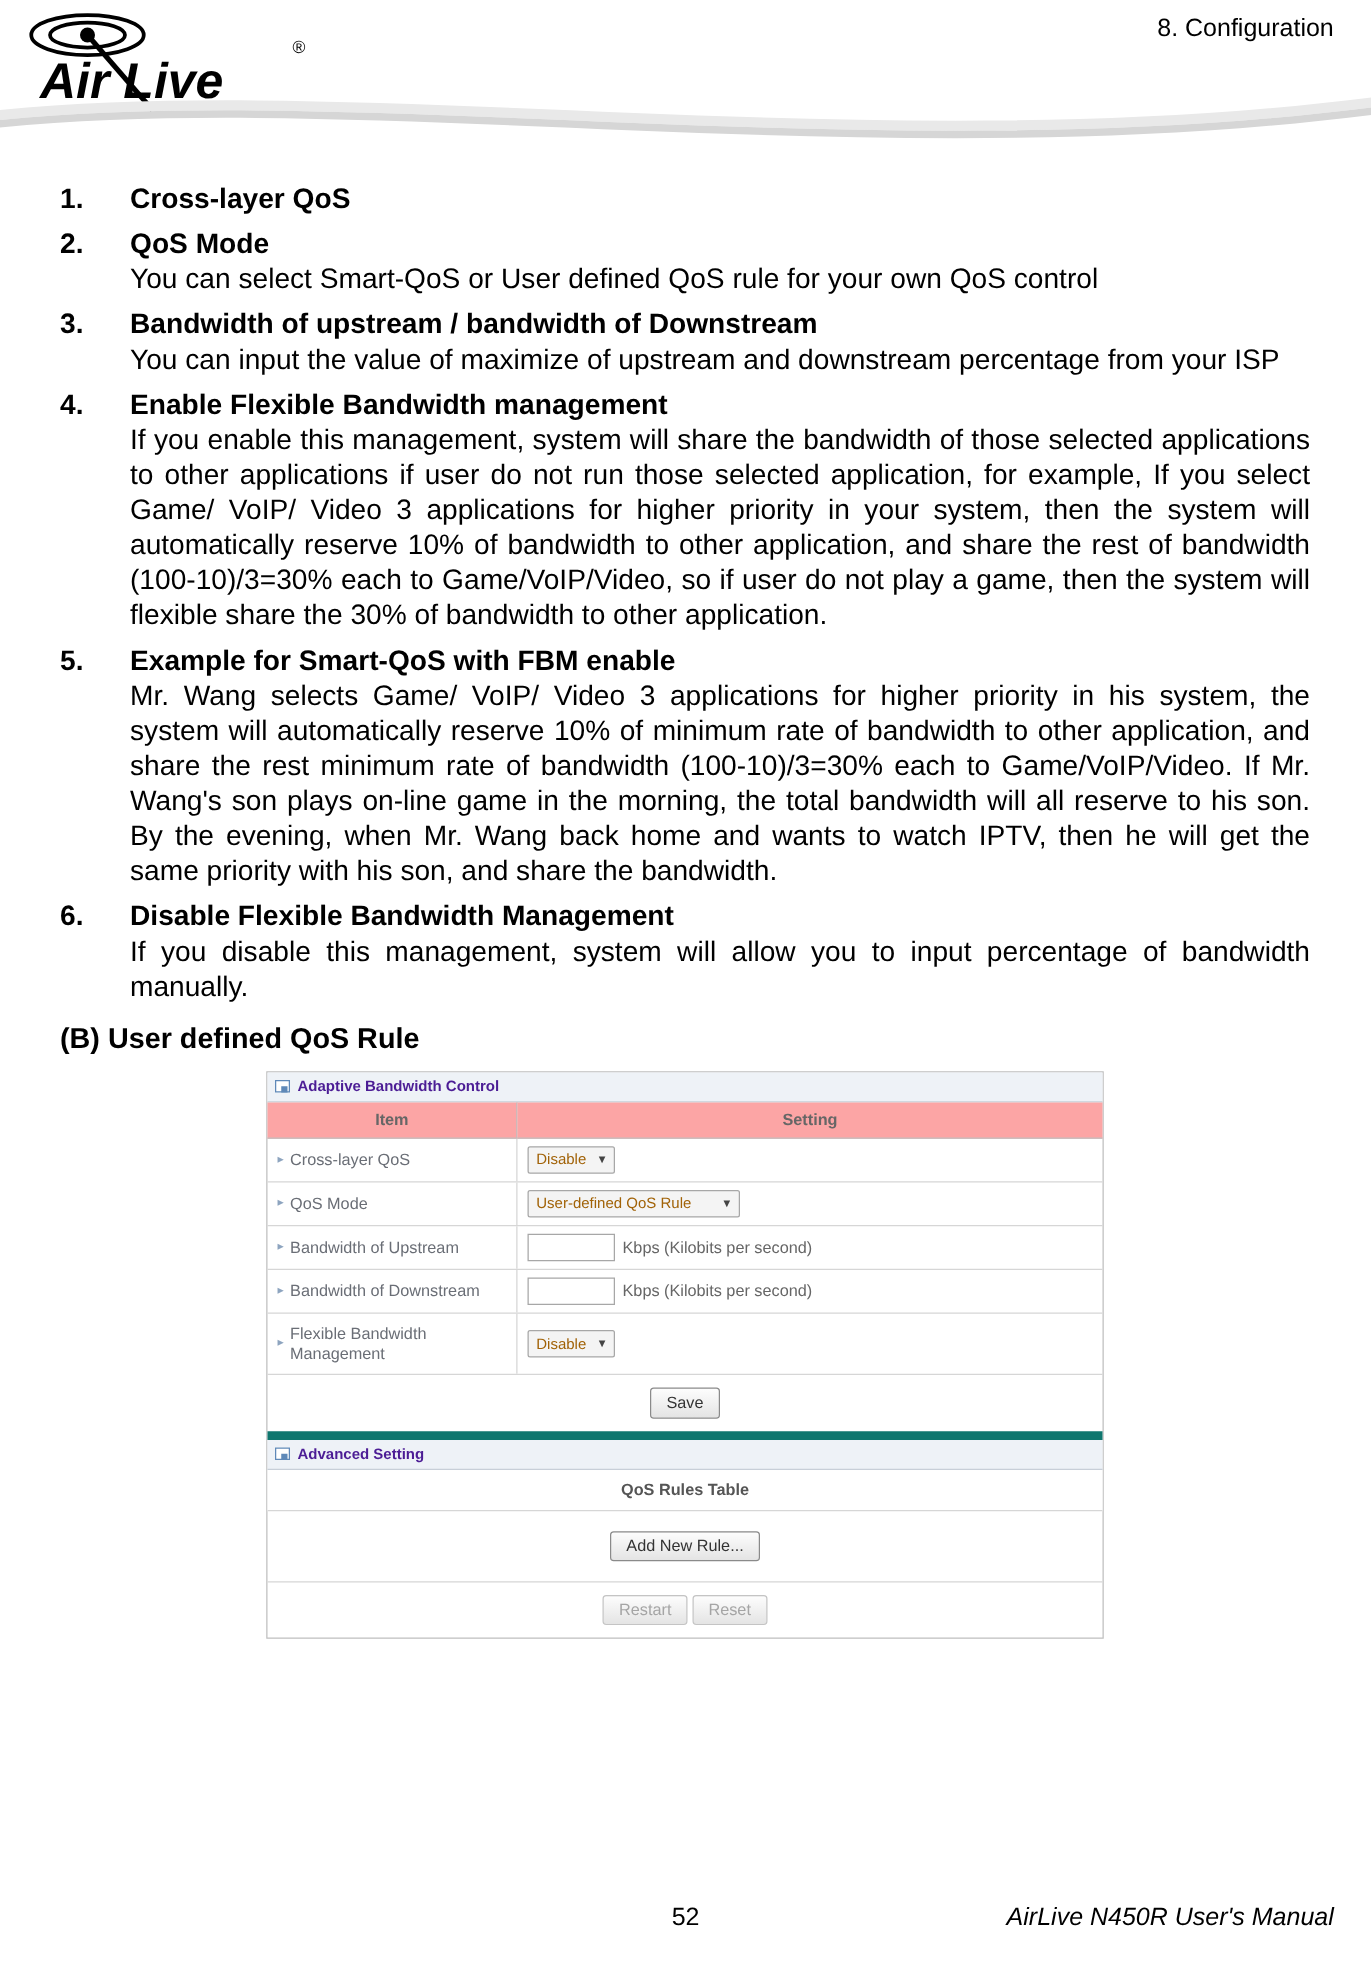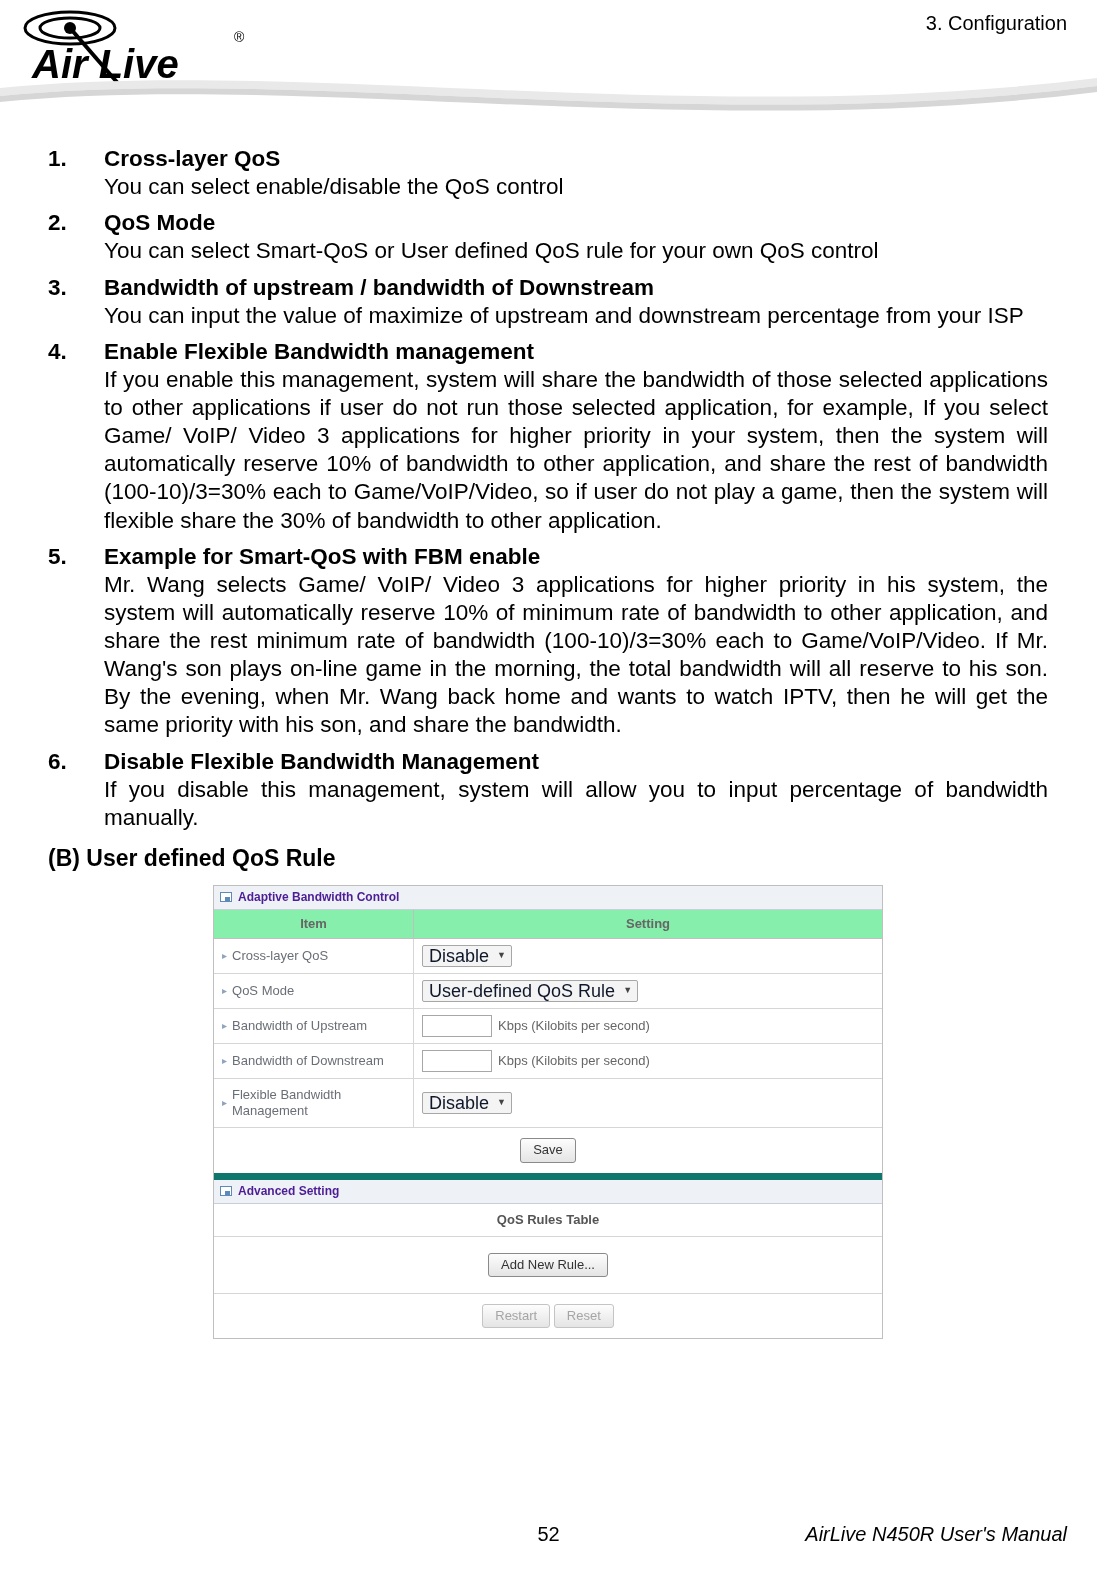--- a/index.html
+++ b/index.html
@@ -23,48 +23,48 @@
 
   .section-b { font-weight: bold; font-size: 23px; margin-top: 12px; margin-bottom: 12px; }
 
   
   .figure-wrap { width: 100%; display: flex; justify-content: center; }
   .figure { width: 670px; border: 1px solid #bfbfbf; background: #fff; font-family: Arial, sans-serif; font-size: 13px; color: #555; }
   .panel-header { background: #eef2f7; border-bottom: 1px solid #c8cfd8; padding: 4px 6px; display: flex; align-items: center; gap: 6px; color: #4c1d95; font-weight: bold; font-size: 12px; }
   .panel-header .sq { width: 12px; height: 10px; border: 1px solid #5f89b8; display: inline-block; background: #fff; position: relative; }
   .panel-header .sq::after { content:""; position:absolute; right:1px; bottom:-1px; width:5px; height:5px; background:#5f89b8; }
   .thead-row { display: flex; }
-  .thead-row .th { background: #86efac; border-bottom: 1px solid #bfbfbf; padding: 6px 0; text-align: center; font-weight: bold; color: #666; }
+  .thead-row .th { background: #fca5a5; border-bottom: 1px solid #bfbfbf; padding: 6px 0; text-align: center; font-weight: bold; color: #666; }
   .th-item { flex: 0 0 200px; border-right: 1px solid #bfbfbf; }
   .th-setting { flex: 1; }
   .frow { display: flex; border-bottom: 1px solid #d6d6d6; }
   .fcell-label { flex: 0 0 200px; border-right: 1px solid #d6d6d6; padding: 8px 8px; display: flex; align-items: center; gap: 5px; color: #6a6e76; }
   .tri { font-size: 10px; color: #8da4bf; }
   .fcell-setting { flex: 1; padding: 6px 8px; display: flex; align-items: center; gap: 6px; }
-  .sel { border: 1px solid #a7a7a7; background: #f4f4f4; padding: 2px 22px 2px 6px; font-size: 18px; color: #0f172a; position: relative; display: inline-flex; align-items: center; height: 22px; border-radius: 2px; }
+  .sel { border: 1px solid #a7a7a7; background: #f4f4f4; padding: 2px 22px 2px 6px; font-size: 12px; color: #a16207; position: relative; display: inline-flex; align-items: center; height: 22px; border-radius: 2px; }
   .sel::after { content: "▼"; font-size: 9px; color: #444; position: absolute; right: 5px; top: 50%; transform: translateY(-50%); }
   .txt { border: 1px solid #a7a7a7; width: 70px; height: 22px; background: #fff; }
   .unit { color: #666; }
   .save-row { padding: 10px; text-align: center; border-bottom: 7px solid #0f766e; }
   .btn { display: inline-block; padding: 3px 12px; border: 1px solid #8a8a8a; border-radius: 3px; background: linear-gradient(#fdfdfd, #e4e4e4); color: #333; font-size: 13px; }
   .btn.disabled { color: #a5a5a5; border-color: #c4c4c4; }
   .rules-title-row { text-align: center; font-weight: bold; padding: 8px 0; color: #555; border-bottom: 1px solid #d6d6d6; background:#fff; }
   .add-row { padding: 16px 0; text-align: center; border-bottom: 1px solid #d6d6d6; }
   .restart-row { padding: 10px 0; text-align: center; }
 
   
   .footer-left { position: absolute; bottom: 30px; left: 0; width: 100%; text-align: center; font-size: 20px; }
   .footer-right { position: absolute; bottom: 30px; right: 30px; font-size: 20px; font-style: italic; }
 </style>
 </head>
 <body>
 
 <div class="page">
 
-  <div class="header-chapter">3.  Configuration</div>
+  <div class="header-chapter">8.  Configuration</div>
 
   <div class="logo-wrap">
     <svg width="250" height="95" viewBox="0 0 250 95">
       <g fill="none" stroke="#000" stroke-width="3">
         <ellipse cx="58" cy="28" rx="45" ry="16"></ellipse>
         <ellipse cx="58" cy="28" rx="30" ry="10"></ellipse>
       </g>
       <circle cx="58" cy="28" r="6" fill="#000"></circle>
       <path d="M58,28 L110,88" stroke="#000" stroke-width="4"></path>
       <text x="20" y="78" font-family="Arial" font-size="40" font-weight="bold" font-style="italic" fill="#000">Air Live</text>
@@ -77,21 +77,20 @@
     <path d="M0,48 C300,18 700,88 1097,38 L1097,44 C700,94 300,24 0,54 Z" fill="#d6d6d6"></path>
   </svg>
 
   <div class="content">
 
     <div class="item">
       <div class="item-head">
         <div class="item-num">1.</div>
         <div class="item-title">Cross-layer QoS</div>
       </div>
-      <div class="item-body">You can select enable/disable the QoS control</div>
     </div>
 
     <div class="item">
       <div class="item-head">
         <div class="item-num">2.</div>
         <div class="item-title">QoS Mode</div>
       </div>
       <div class="item-body">You can select Smart-QoS or User defined QoS rule for your own QoS control</div>
     </div>
 

